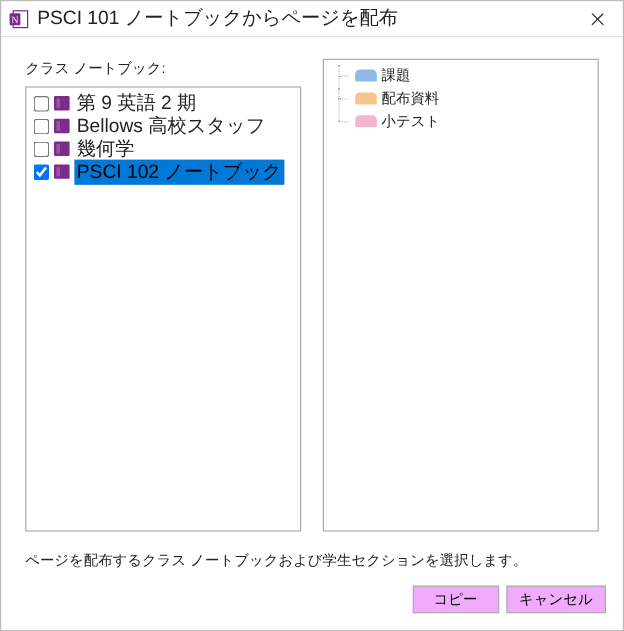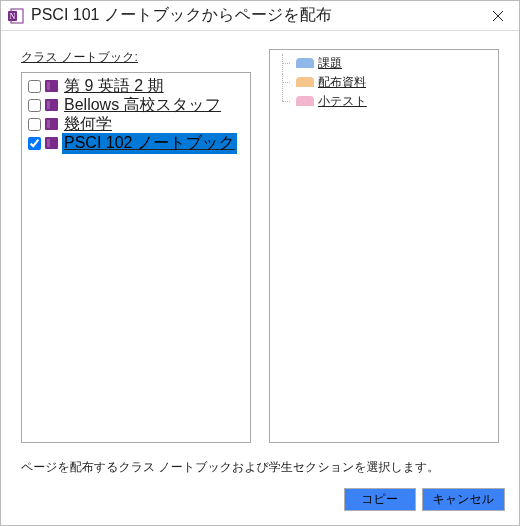--- a/index.html
+++ b/index.html
@@ -36,21 +36,20 @@
   .content {
     flex: 1;
     display: flex;
     padding: 18px 20px 8px 20px;
     gap: 18px;
   }
   .pane {
     flex: 1;
     display: flex;
     flex-direction: column;
-    text-decoration: underline;
   }
   .pane-heading {
     font-size: 12px;
     margin-bottom: 6px;
   }
   .pane-list {
     flex: 1;
     border: 1px solid #aaa;
     padding: 4px 6px;
     overflow: auto;
@@ -130,21 +129,21 @@
   .buttons {
     display: flex;
     justify-content: flex-end;
     gap: 6px;
     padding: 6px 14px 14px 14px;
   }
   .btn {
     min-width: 72px;
     height: 23px;
     border: 1px solid #adadad;
-    background: #3b82f6;
+    background: #f0abfc;
     font-size: 12px;
     font-family: inherit;
     cursor: pointer;
     padding: 0 10px;
   }
 </style>
 </head>
 <body>
 
 <div class="titlebar">

